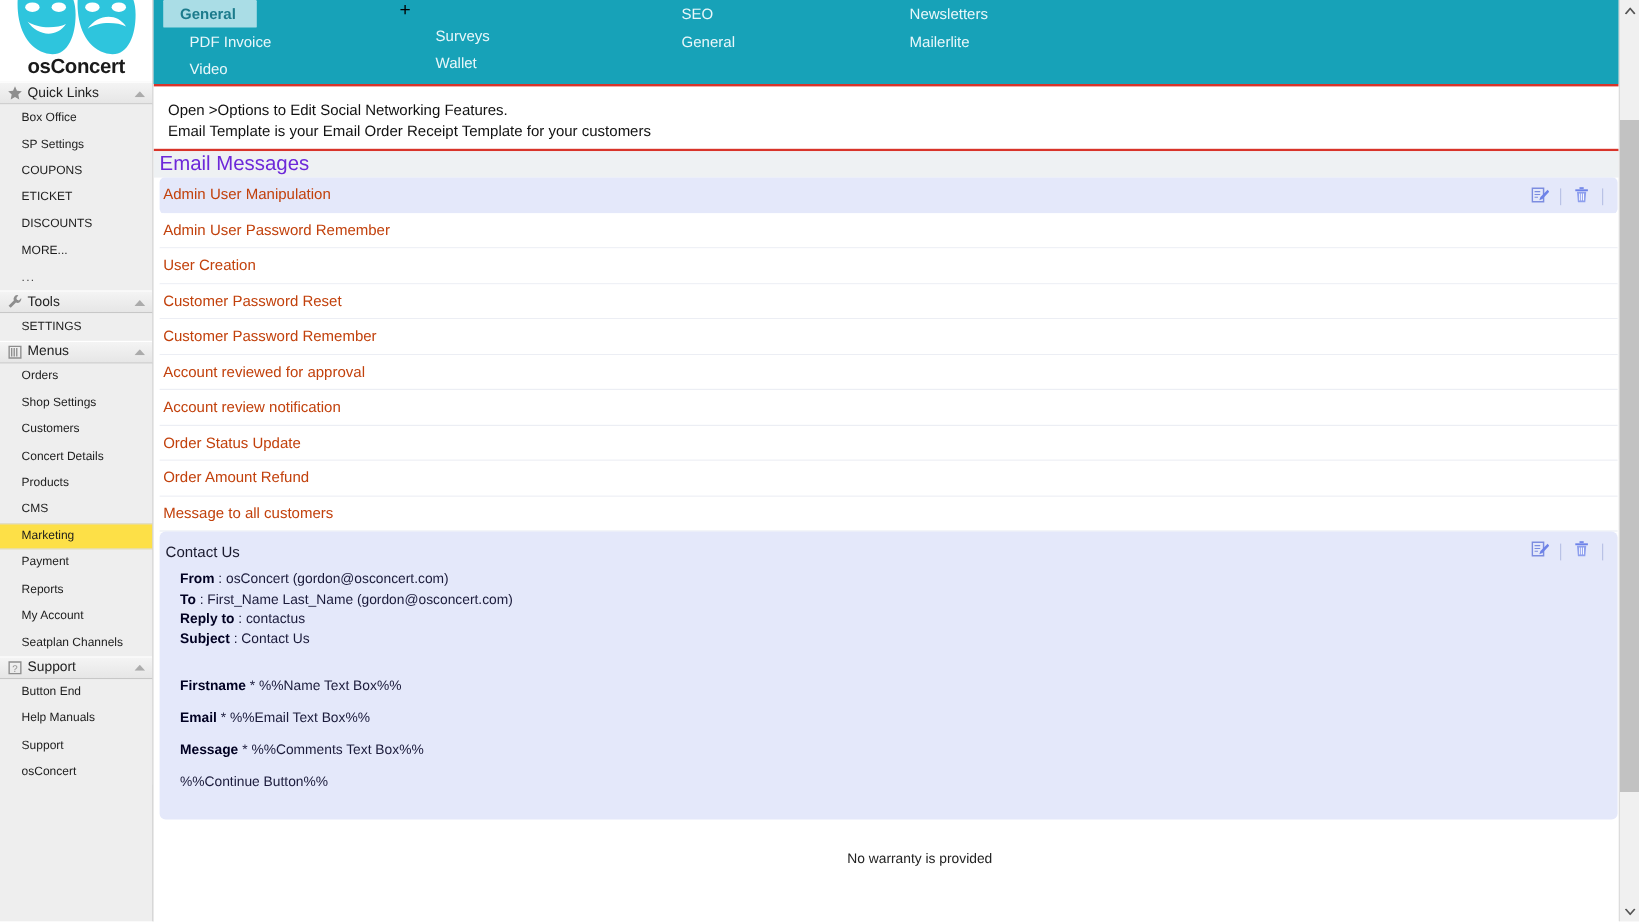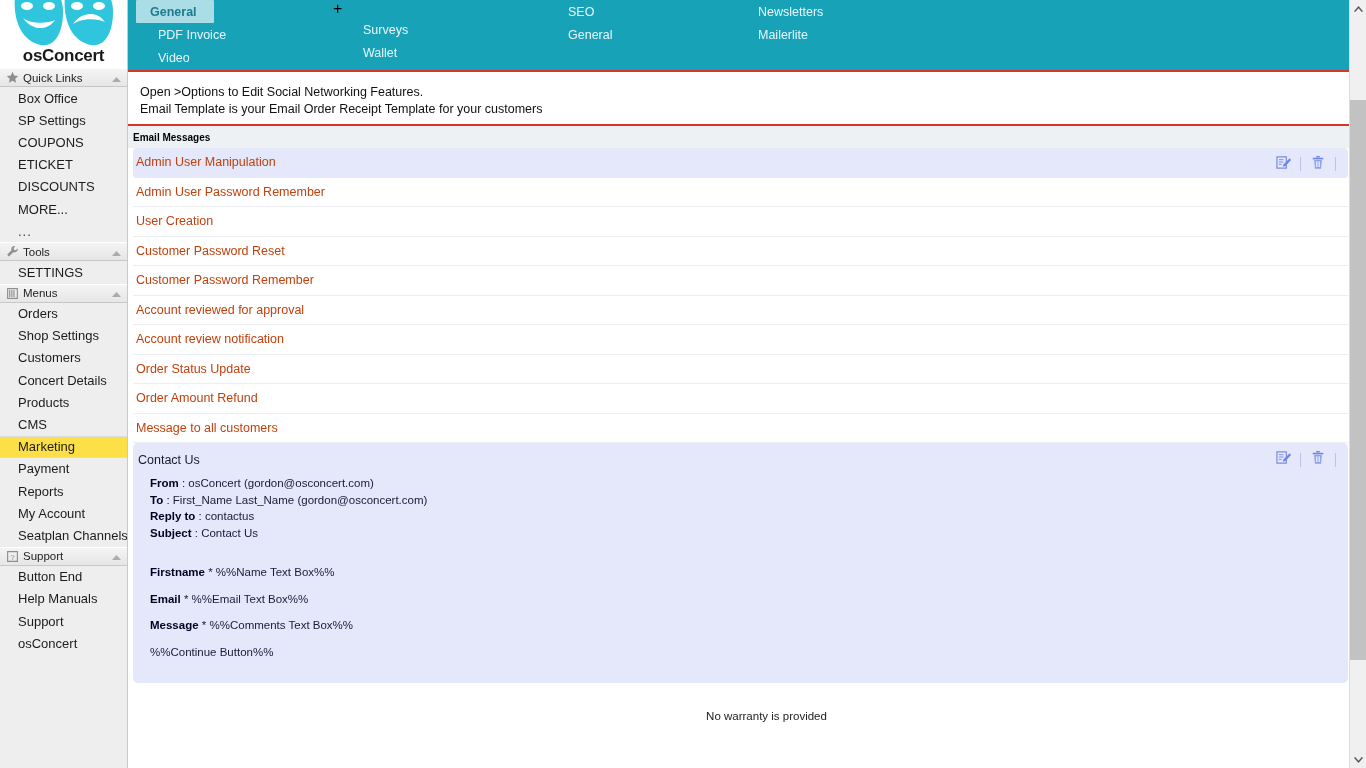--- a/index.html
+++ b/index.html
@@ -99,21 +99,21 @@
   .sect-header .sect-chevron {
     flex: 0 0 auto;
     opacity: .55;
   }
 
   .nav-item {
     height: 22.2px;
     display: flex;
     align-items: center;
     padding-left: 18px;
-    font-size: 13px;
+    font-size: 10px;
     color: #1c1c1c;
     cursor: pointer;
     background: #eeeeee;
     white-space: nowrap;
   }
   .nav-item.active {
     background: #fde047;
     border-top: 1px solid #dcdcdc;
     border-bottom: 1px solid #dcdcdc;
     height: 22.2px;
@@ -190,23 +190,23 @@
   }
 
   .section-title-bar {
     background: #eef1f3;
     height: 22px;
     display: flex;
     align-items: center;
     padding-left: 5px;
   }
   .section-title {
-    font-size: 10px;
-    font-weight: bold;
-    color: #000000;
+    font-size: 17px;
+    font-weight: normal;
+    color: #6d28d9;
   }
 
   .list {
     padding: 0 1px 0 5px;
   }
   .msg-row {
     position: relative;
     min-height: 29.5px;
     display: flex;
     align-items: center;

